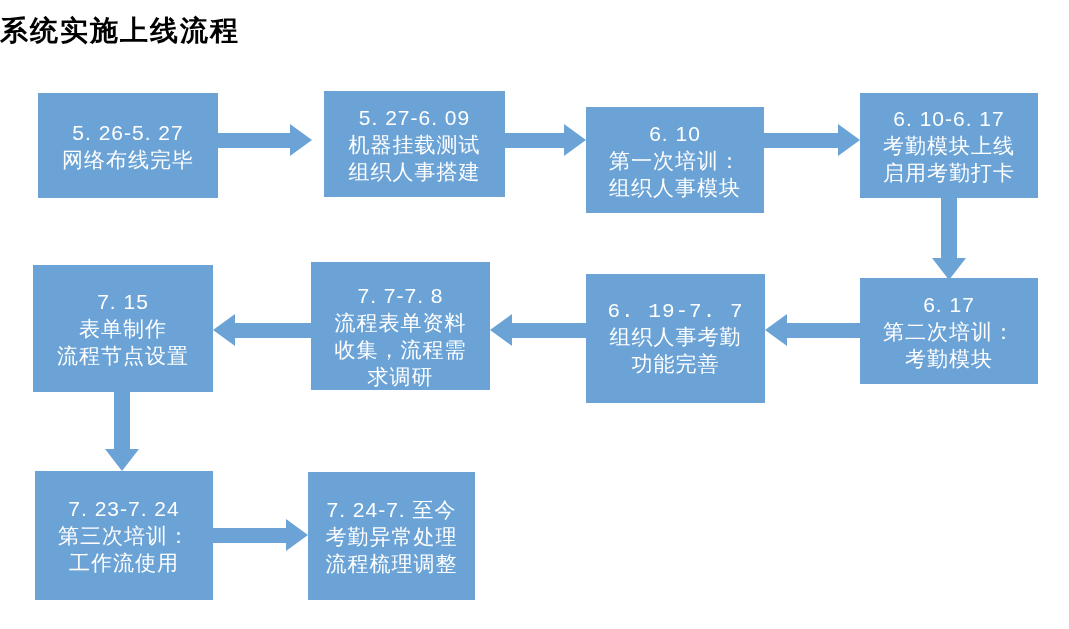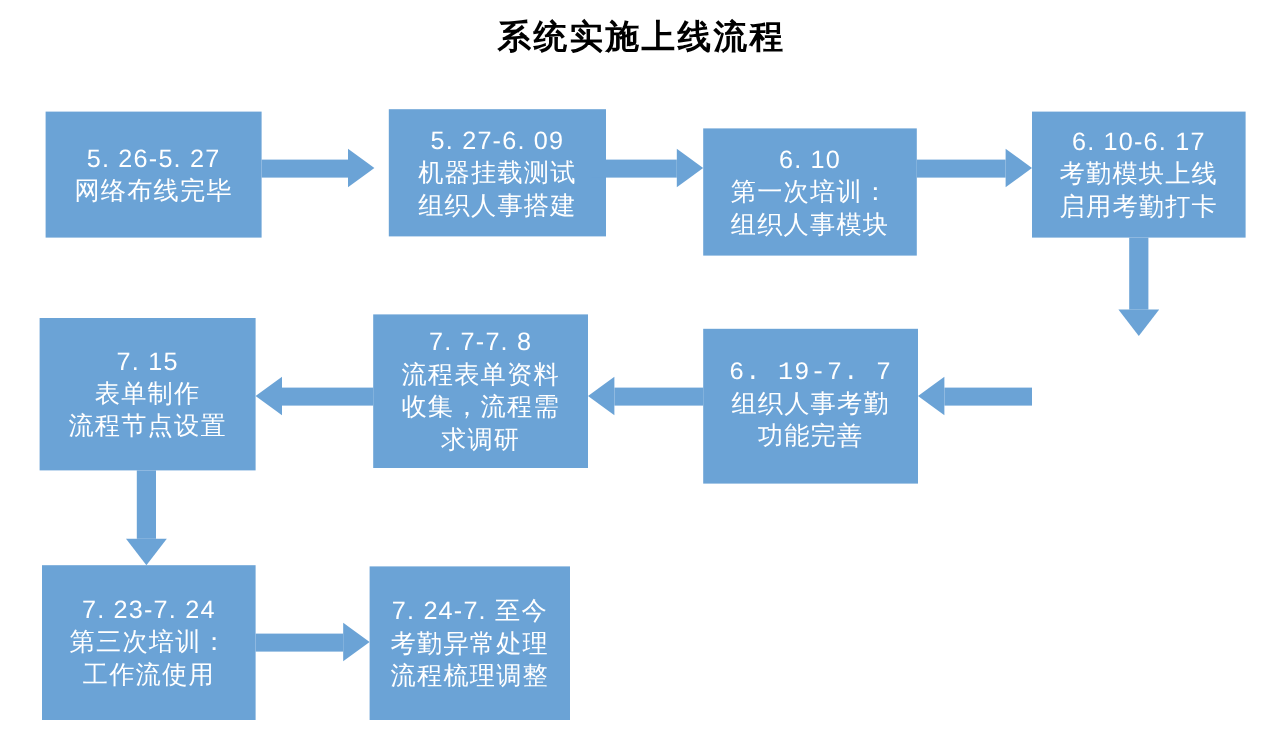--- a/index.html
+++ b/index.html
@@ -13,21 +13,21 @@
     width: 1069px;
     height: 629px;
     background: var(--bg, #ffffff);
     overflow: hidden;
   }
   .title {
     position: absolute;
     left: 0;
     top: 12px;
     width: 1069px;
-    text-align: center;
+    text-align: left;
     font-size: 28px;
     font-weight: bold;
     letter-spacing: 2px;
     color: var(--title-color, #000000);
     margin: 0;
   }
   .node {
     position: absolute;
     background: var(--node-fill, #6BA3D6);
     color: var(--node-text, #ffffff);
@@ -67,21 +67,21 @@
     border-top: 22px solid var(--arrow-color, #6BA3D6);
   }
 
   
   #n1  { left: 38px;  top: 93px;  width: 180px; height: 105px; }
   #n2  { left: 312px; top: 91px;  width: 181px; height: 106px; margin-left: 12px; }
   #n3  { left: 586px; top: 91px;  width: 178px; height: 106px; margin-top: 16px; }
   #n4  { left: 860px; top: 93px;  width: 178px; height: 105px; }
   #n5  { left: 860px; top: 278px; width: 178px; height: 106px; }
   #n6  { left: 586px; top: 274px; width: 179px; height: 129px; font-family: Liberation Mono, monospace; }
-  #n7  { left: 311px; top: 262px; width: 179px; height: 128px; }
+  #n7  { left: 311px; top: 262px; width: 179px; height: 128px; align-items: flex-end; }
   #n8  { left: 33px;  top: 265px; width: 180px; height: 127px; }
   #n9  { left: 35px;  top: 471px; width: 178px; height: 129px; }
   #n10 { left: 308px; top: 472px; width: 167px; height: 128px; }
 
   
   #a1s { left: 218px; top: 133px; width: 72px; height: 15px; }
   #a1h { left: 290px; top: 124px; }
   #a2s { left: 493px; top: 133px; width: 71px; height: 15px; }
   #a2h { left: 564px; top: 124px; }
   #a3s { left: 764px; top: 133px; width: 74px; height: 15px; }
@@ -119,20 +119,25 @@
     <span class="label">6. 10
 第一次培训：
 组织人事模块</span>
   </div>
   <div class="node" id="n4">
     <span class="label">6. 10-6. 17
 考勤模块上线
 启用考勤打卡</span>
   </div>
 
+  <div class="node" id="n5">
+    <span class="label">6. 17
+第二次培训：
+考勤模块</span>
+  </div>
   <div class="node" id="n6">
     <span class="label">6. 19-7. 7
 组织人事考勤
 功能完善</span>
   </div>
   <div class="node" id="n7">
     <span class="label">7. 7-7. 8
 流程表单资料
 收集，流程需
 求调研</span>

